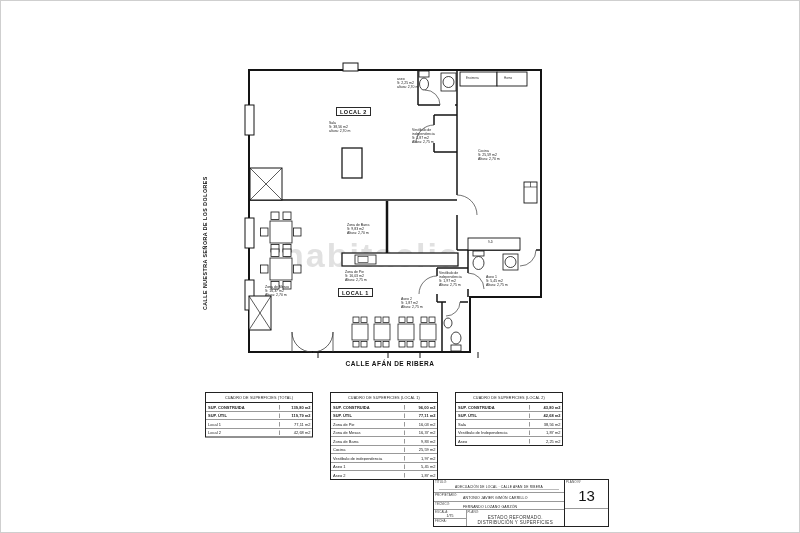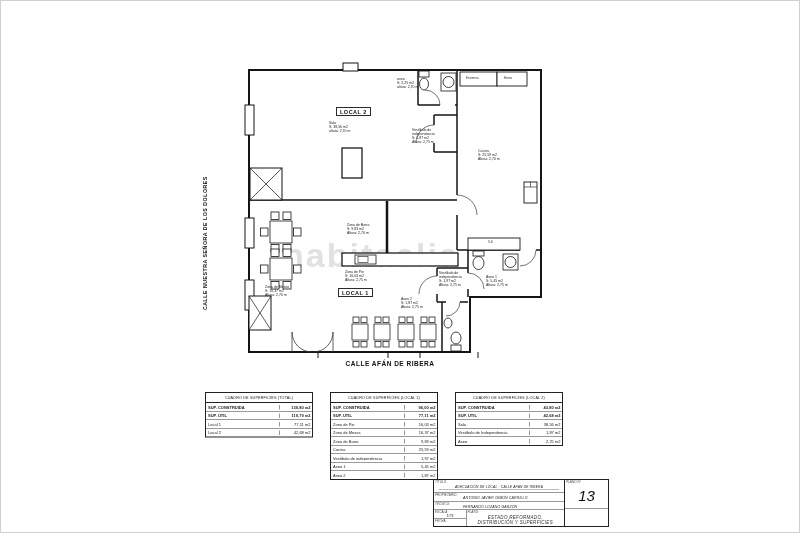--- a/index.html
+++ b/index.html
@@ -26,21 +26,21 @@
   .sup-table{position:absolute;width:110px;z-index:2;}
   .ts{width:212px;transform:scale(.5);transform-origin:0 0;border:2px solid #222;background:#fff;}
   .ts .thead{border-bottom:2px solid #222;font-size:7.5px;letter-spacing:.3px;color:#222;
     text-align:center;padding:5px 2px 4px 2px;white-space:nowrap;}
   .trow{display:flex;border-bottom:1.5px solid #333;font-size:8px;align-items:center;height:16px;}
   .trow:last-child{border-bottom:none;}
   .trow .tlabel{flex:1;padding-left:4px;white-space:nowrap;overflow:hidden;}
   .trow .tval{width:62px;border-left:1.5px solid #333;text-align:right;padding-right:3px;white-space:nowrap;}
   .trow.b{font-weight:bold;}
   
-  .titleblock{position:absolute;left:433px;top:479px;width:176px;height:48px;z-index:2;font-style:italic;}
+  .titleblock{position:absolute;left:433px;top:479px;width:176px;height:48px;z-index:2;}
   .tb{width:348px;height:92px;transform:scale(.5);transform-origin:0 0;border:2px solid #222;
       display:flex;background:#fff;}
   .tb-left{width:260px;border-right:2px solid #222;display:flex;flex-direction:column;}
   .tb-row{border-bottom:1.5px solid #333;position:relative;}
   .lab{font-size:6px;color:#444;position:absolute;left:2px;top:1px;letter-spacing:.2px;}
   .tb-r1{height:24px;}
   .tb-r1 .val{position:absolute;left:0;right:0;top:10px;text-align:center;font-size:6.5px;
     letter-spacing:.4px;color:#222;border-bottom:1px solid #777;margin:0 10px;padding-bottom:2px;}
   .tb-r2{height:18px;}.tb-r3{height:16px;}
   .tb-r2 .val,.tb-r3 .val{position:absolute;left:58px;top:6px;font-size:7px;letter-spacing:.3px;color:#222;}

